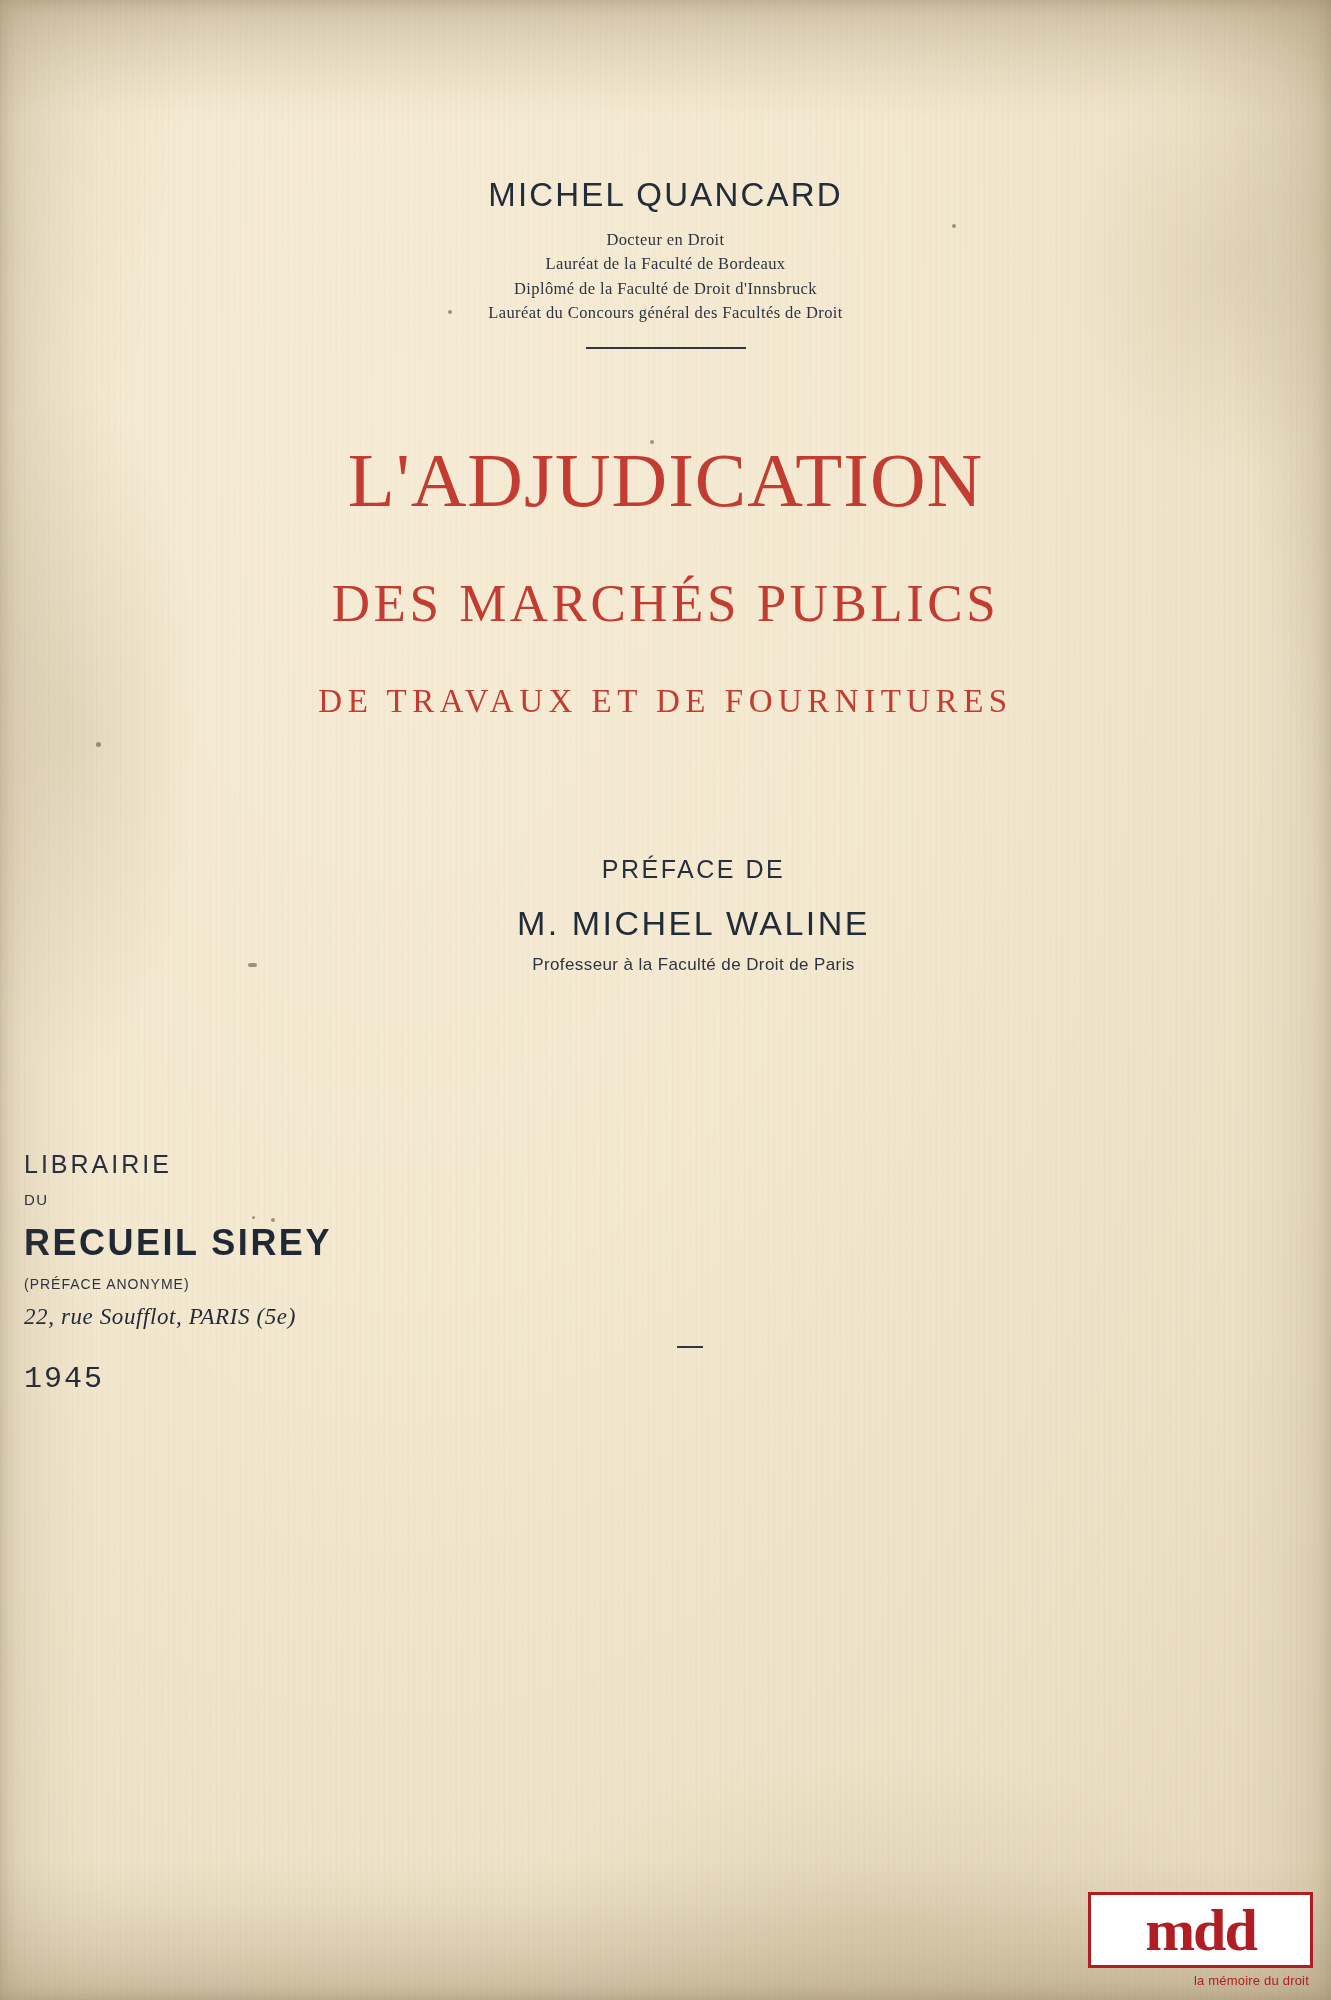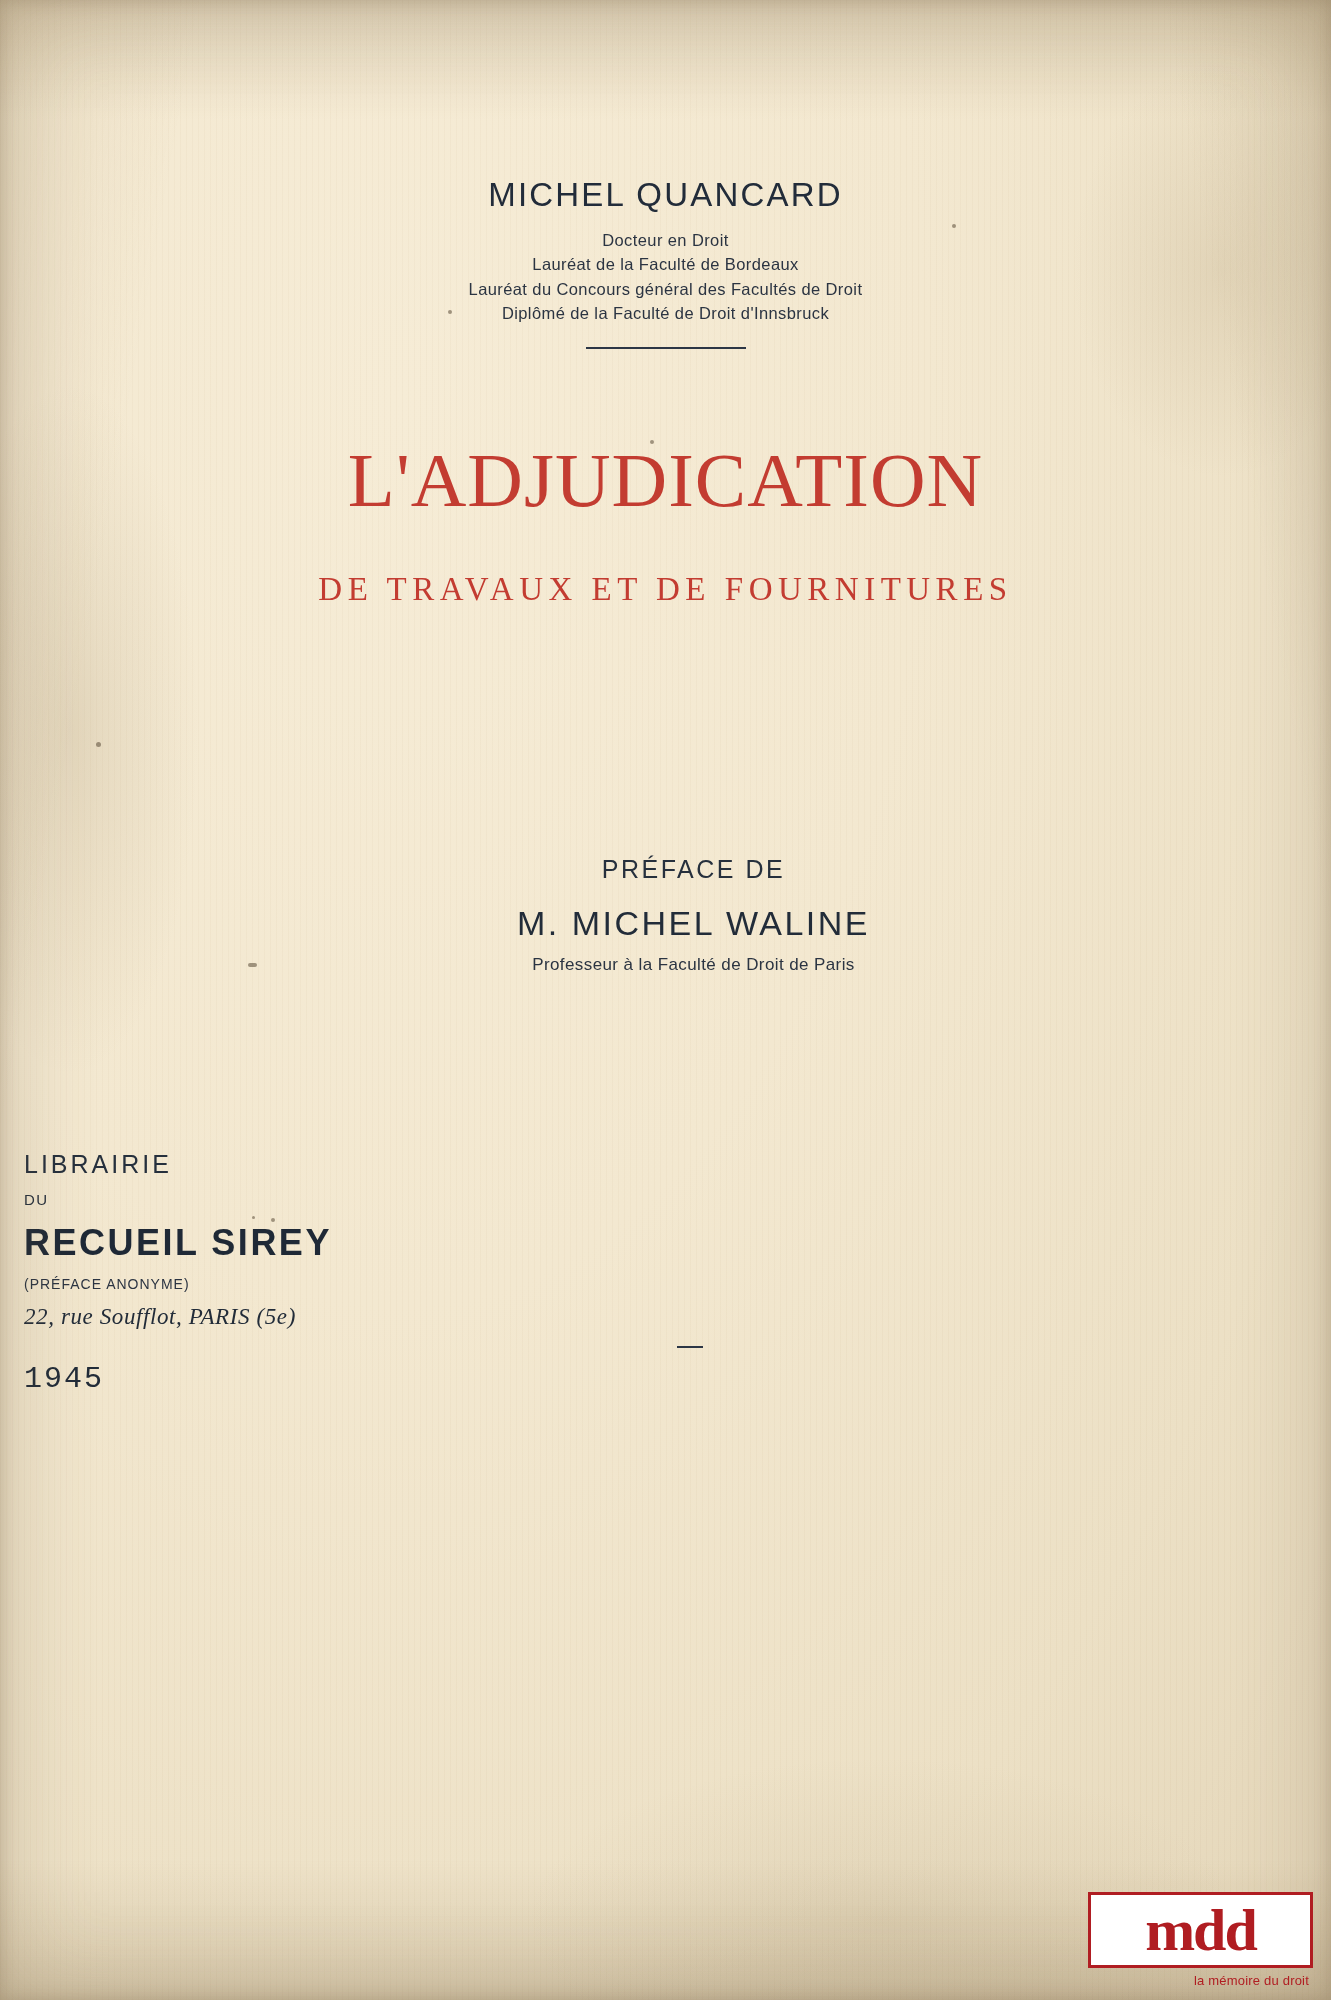--- a/index.html
+++ b/index.html
@@ -81,21 +81,21 @@
     color: #2b3340;
   }
   .author-name {
     font-family: "Liberation Sans", sans-serif;
     font-size: 33px;
     letter-spacing: 2.2px;
     color: #222c3a;
     margin-bottom: 14px;
   }
   .author-cred {
-    font-family: Liberation Sans, sans-serif;
+    font-family: Liberation Serif, serif;
     font-size: 16.5px;
     letter-spacing: 0.4px;
     color: #2b3442;
     line-height: 1.47;
     text-align: center;
   }
   .rule-short {
     width: 160px;
     height: 2px;
     background: #2c3645;
@@ -286,27 +286,28 @@
   <div class="speck" style="left:952px; top:224px;  width:4px;  height:4px;"></div>
   <div class="speck" style="left:650px; top:440px;  width:4px;  height:4px;"></div>
   <div class="speck" style="left:248px; top:963px;  width:9px;  height:4px; border-radius:2px;"></div>
 
   <div class="content">
 
     <div class="author-block">
       <div class="author-name">MICHEL QUANCARD</div>
       <div class="author-cred">Docteur en Droit</div>
       <div class="author-cred">Lauréat de la Faculté de Bordeaux</div>
+      <div class="author-cred">Diplômé de la Faculté de Droit d'Innsbruck</div>
       <div class="author-cred">Lauréat du Concours général des Facultés de Droit</div>
-      <div class="author-cred">Diplômé de la Faculté de Droit d'Innsbruck</div>
       <div class="rule-short"></div>
     </div>
 
     <div class="title-block">
       <div class="title-main">L'ADJUDICATION</div>
+      <div class="title-sub1">DES MARCHÉS PUBLICS</div>
       <div class="title-sub2">DE TRAVAUX ET DE FOURNITURES</div>
     </div>
 
     <div class="preface-block">
       <div class="preface-label">PRÉFACE DE</div>
       <div class="preface-name">M. MICHEL WALINE</div>
       <div class="preface-role">Professeur à la Faculté de Droit de Paris</div>
     </div>
 
     <div class="publisher-block">

